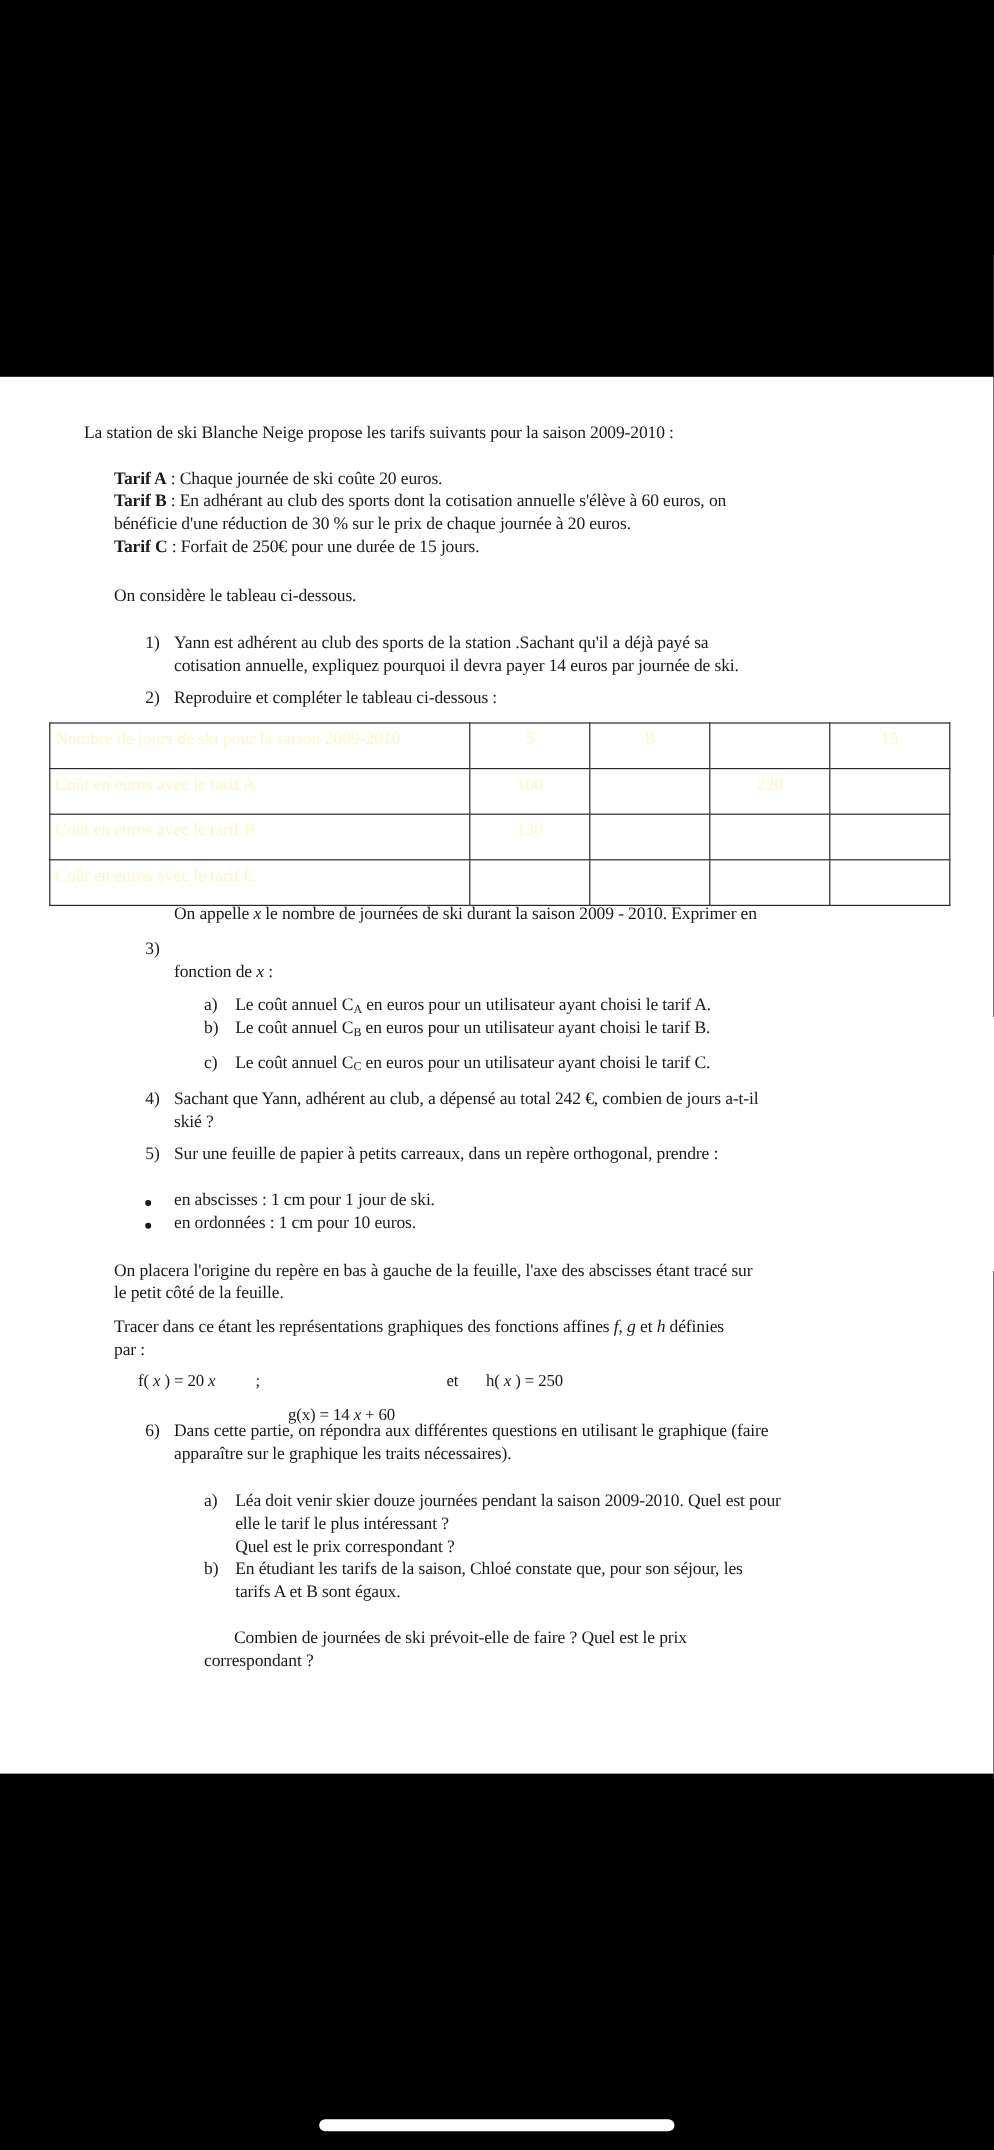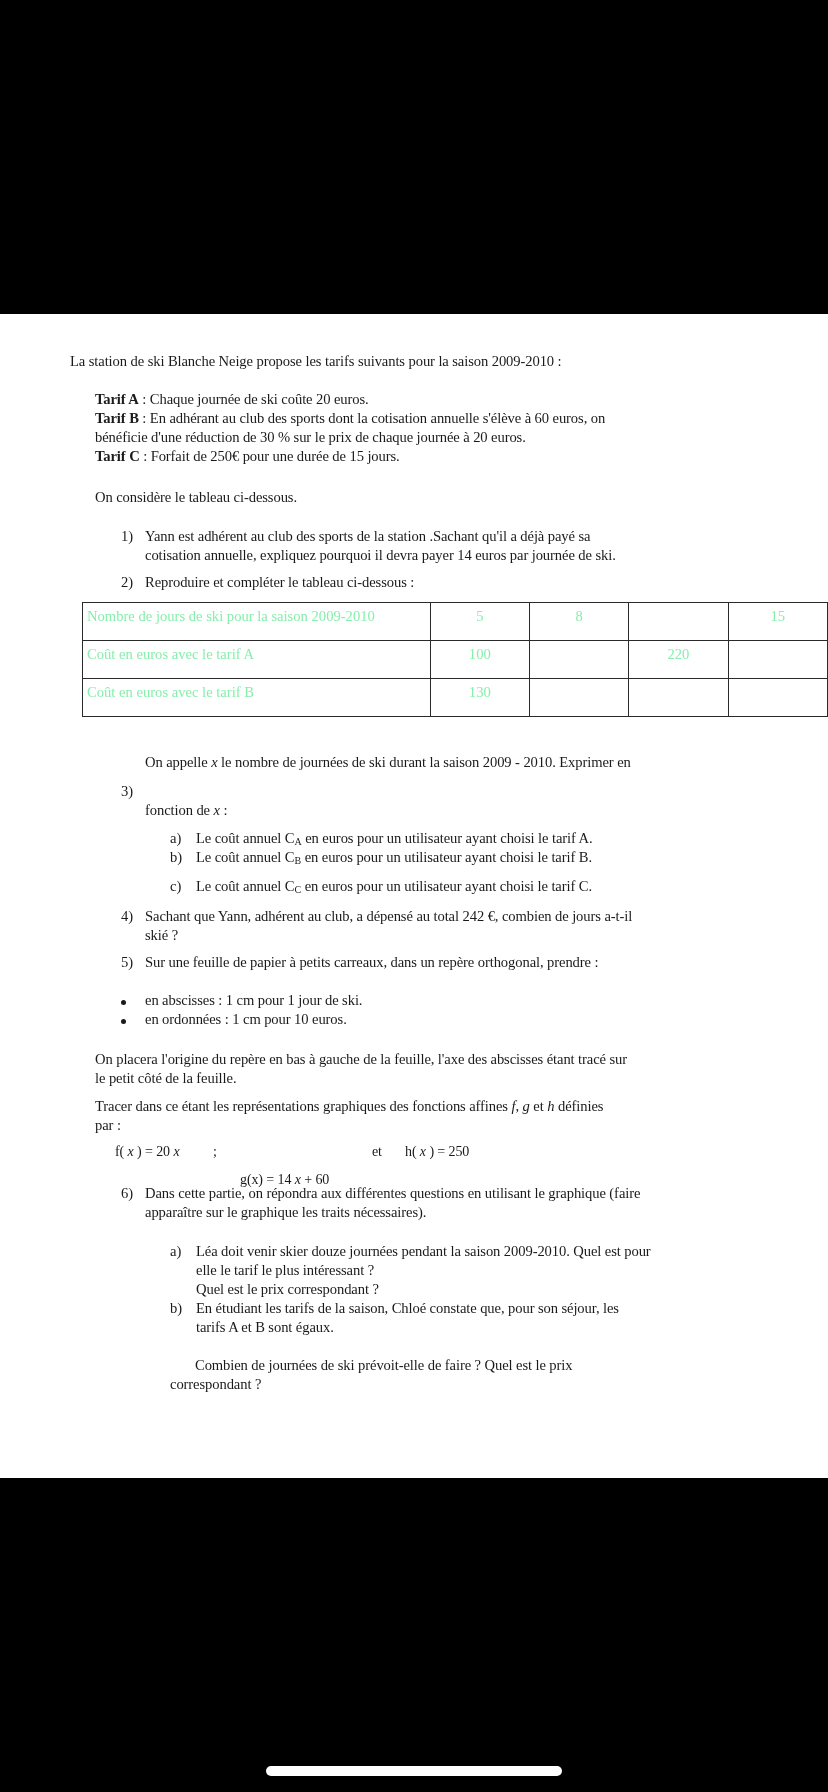--- a/index.html
+++ b/index.html
@@ -46,22 +46,21 @@
     .sub { font-size: 10px; position: relative; top: 2px; }
     i.v { font-style: italic; }
 
     table.grid {
       position: absolute;
       left: 41px;
       top: 602px;
       border-collapse: collapse;
       font-family: "Liberation Serif", "DejaVu Serif", serif;
       font-size: 14.6px;
-      color: #86efac;
-      margin-left: 41px;
+      color: #fef9c3;
     }
     table.grid td {
       border: 1.5px solid #2a2a2a;
       height: 37px;
       padding: 0;
       vertical-align: top;
     }
     table.grid td.label {
       width: 345px;
       text-align: left;
@@ -122,20 +121,27 @@
       <td class="val">220</td>
       <td class="val"></td>
     </tr>
     <tr>
       <td class="label">Coût en euros avec le tarif B</td>
       <td class="val">130</td>
       <td class="val"></td>
       <td class="val"></td>
       <td class="val"></td>
     </tr>
+    <tr>
+      <td class="label">Coût en euros avec le tarif C</td>
+      <td class="val"></td>
+      <td class="val"></td>
+      <td class="val"></td>
+      <td class="val"></td>
+    </tr>
   </tbody>
 </table>
 
 <div class="num" style="left:121px; top:783px;">3)</div>
 <div class="t" style="left:145px; top:754px;"><span>On appelle </span><i class="v">x</i><span> le nombre de journées de ski durant la saison 2009 - 2010. Exprimer en</span></div>
 <div class="t" style="left:145px; top:802px;"><span>fonction de </span><i class="v">x</i><span> :</span></div>
 
 <div class="num" style="left:170px; top:830px;">a)</div>
 <div class="t" style="left:196px; top:830px;"><span>Le coût annuel C</span><span class="sub">A</span><span> en euros pour un utilisateur ayant choisi le tarif A.</span></div>
 <div class="num" style="left:170px; top:849px;">b)</div>

